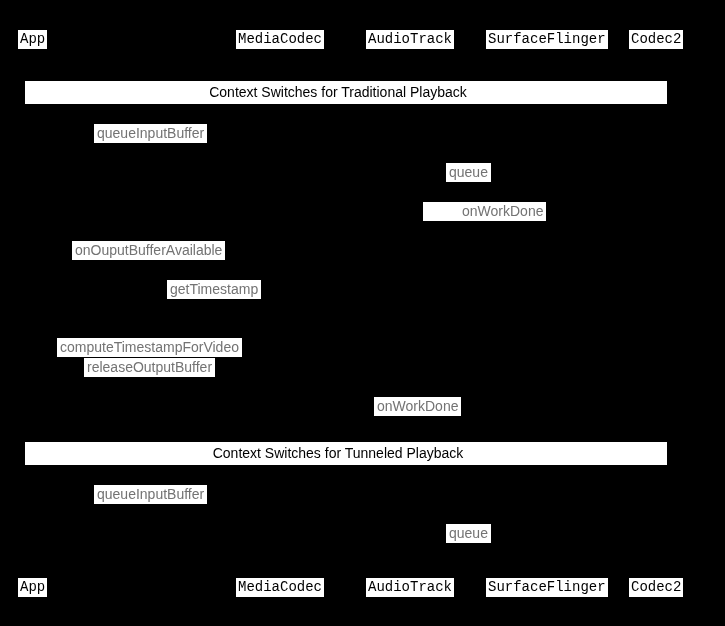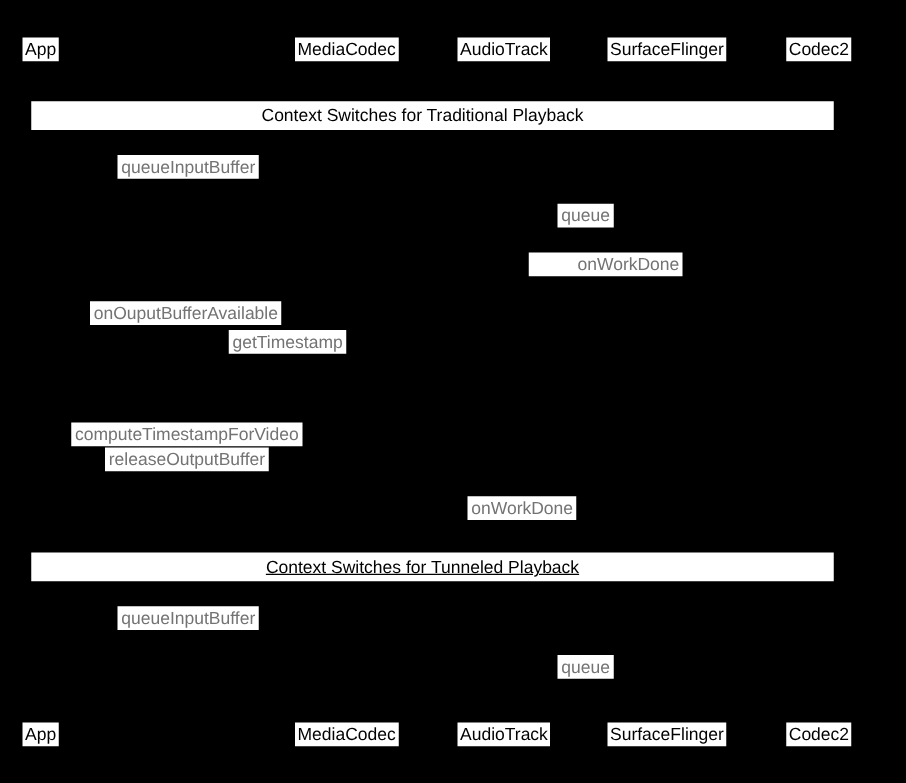--- a/index.html
+++ b/index.html
@@ -22,20 +22,21 @@
   }
   .lane-label {
     position: absolute;
     background: #ffffff;
     color: #000000;
     font-size: 14px;
     line-height: 16px;
     padding: 1px 2px 2px 2px;
     white-space: nowrap;
     box-sizing: border-box;
+    font-family: Liberation Mono, monospace;
   }
   .msg-label {
     position: absolute;
     background: #ffffff;
     color: #737373;
     font-size: 14px;
     line-height: 16px;
     padding: 1px 3px 2px 3px;
     white-space: nowrap;
     box-sizing: border-box;
@@ -60,24 +61,24 @@
     <div class="lane-label" style="left: 236px; top: 30px;">MediaCodec</div>
     <div class="lane-label" style="left: 366px; top: 30px;">AudioTrack</div>
     <div class="lane-label" style="left: 486px; top: 30px;">SurfaceFlinger</div>
     <div class="lane-label" style="left: 629px; top: 30px;">Codec2</div>
     <div class="lane-label" style="left: 18px; top: 578px;">App</div>
     <div class="lane-label" style="left: 236px; top: 578px;">MediaCodec</div>
     <div class="lane-label" style="left: 366px; top: 578px;">AudioTrack</div>
     <div class="lane-label" style="left: 486px; top: 578px;">SurfaceFlinger</div>
     <div class="lane-label" style="left: 629px; top: 578px;">Codec2</div>
     <div class="section-bar" style="left: 25px; top: 81px; width: 642px;">Context Switches for Traditional Playback</div>
-    <div class="section-bar" style="left: 25px; top: 442px; width: 642px; text-decoration: underline;">Context Switches for Tunneled Playback</div>
+    <div class="section-bar" style="left: 25px; top: 442px; width: 642px;">Context Switches for Tunneled Playback</div>
     <div class="msg-label" style="left: 94px; top: 124px;">queueInputBuffer</div>
     <div class="msg-label" style="left: 446px; top: 163px;">queue</div>
     <div class="msg-label" style="left: 423px; top: 202px; padding-left: 39px;">onWorkDone</div>
     <div class="msg-label" style="left: 72px; top: 241px;">onOuputBufferAvailable</div>
-    <div class="msg-label" style="left: 167px; top: 264px; margin-left: 16px;">getTimestamp</div>
+    <div class="msg-label" style="left: 167px; top: 280px;">getTimestamp</div>
     <div class="msg-label" style="left: 57px; top: 338px;">computeTimestampForVideo</div>
     <div class="msg-label" style="left: 84px; top: 358px;">releaseOutputBuffer</div>
     <div class="msg-label" style="left: 374px; top: 397px;">onWorkDone</div>
     <div class="msg-label" style="left: 94px; top: 485px;">queueInputBuffer</div>
     <div class="msg-label" style="left: 446px; top: 524px;">queue</div>
   </div>
 
 </body></html>

